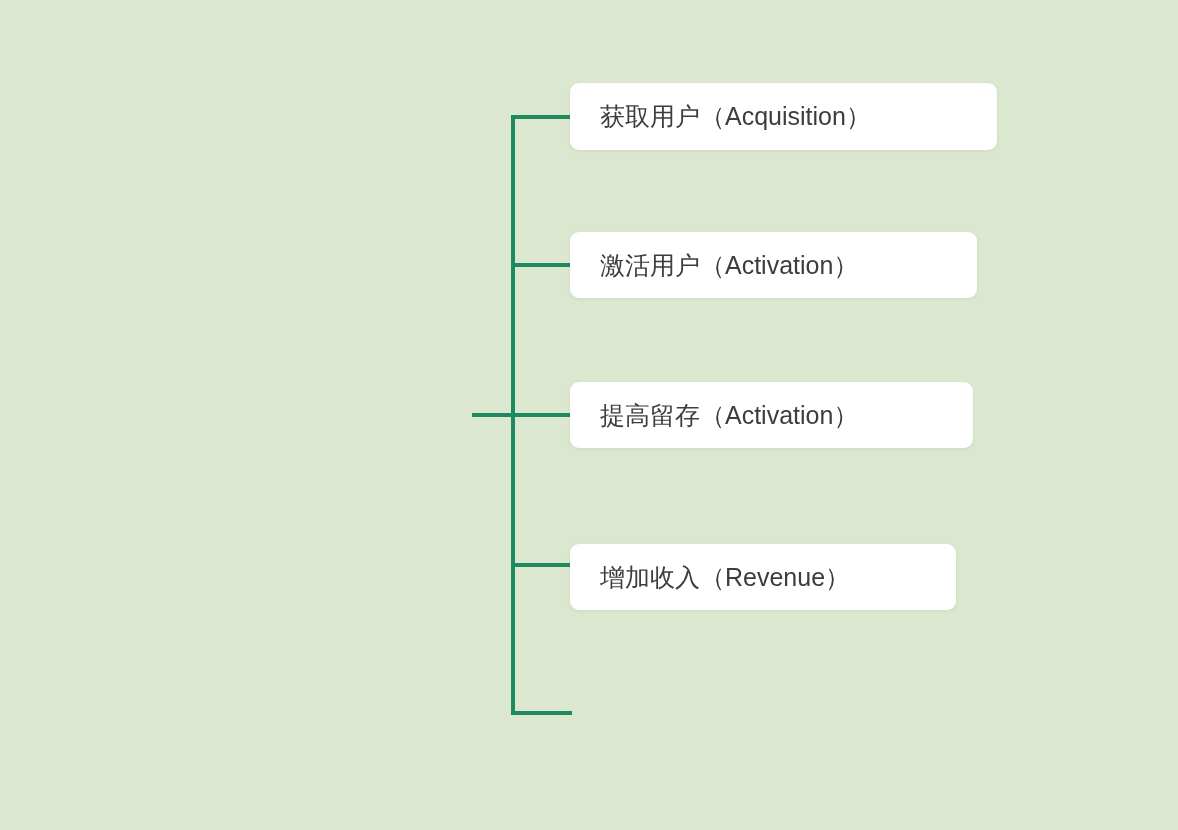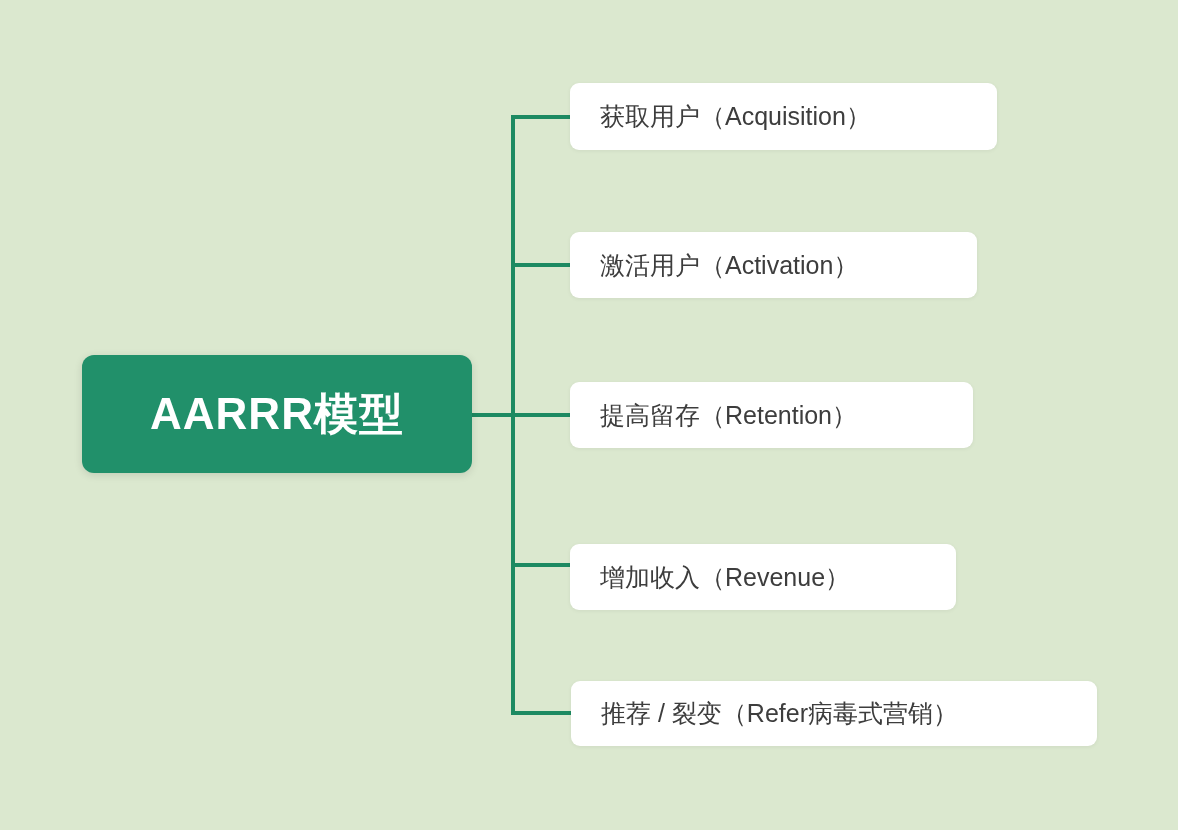--- a/index.html
+++ b/index.html
@@ -86,33 +86,27 @@
 
 <div class="canvas">
 
   <div class="connector trunk"></div>
   <div class="connector hline line-b1"></div>
   <div class="connector hline line-b2"></div>
   <div class="connector hline line-b3"></div>
   <div class="connector hline line-b4"></div>
   <div class="connector hline line-b5"></div>
 
-  <div class="central-node">
-    <span>AARRR模型</span>
-  </div>
 
   <div class="branch-node node-1">
     <span>获取用户（Acquisition）</span>
   </div>
   <div class="branch-node node-2">
     <span>激活用户（Activation）</span>
   </div>
   <div class="branch-node node-3">
-    <span>提高留存（Retention）</span>
+    <span>提高留存（Activation）</span>
   </div>
   <div class="branch-node node-4">
     <span>增加收入（Revenue）</span>
-  </div>
-  <div class="branch-node node-5">
-    <span>推荐 / 裂变（Refer病毒式营销）</span>
   </div>
 
 </div>
 
 </body></html>

